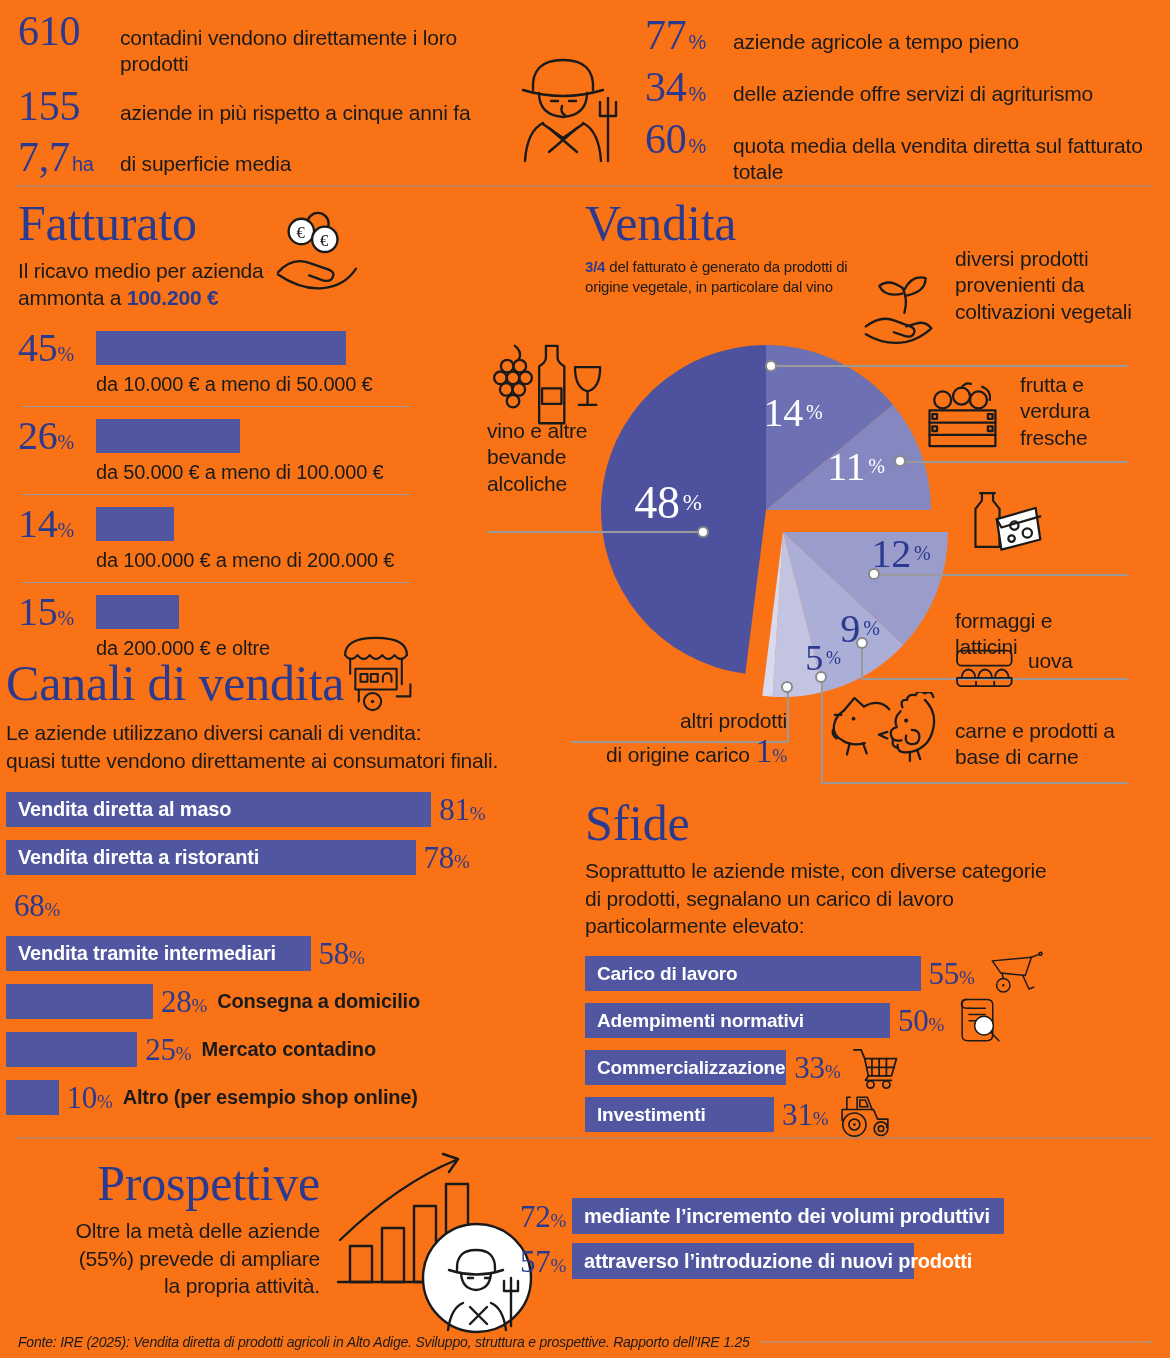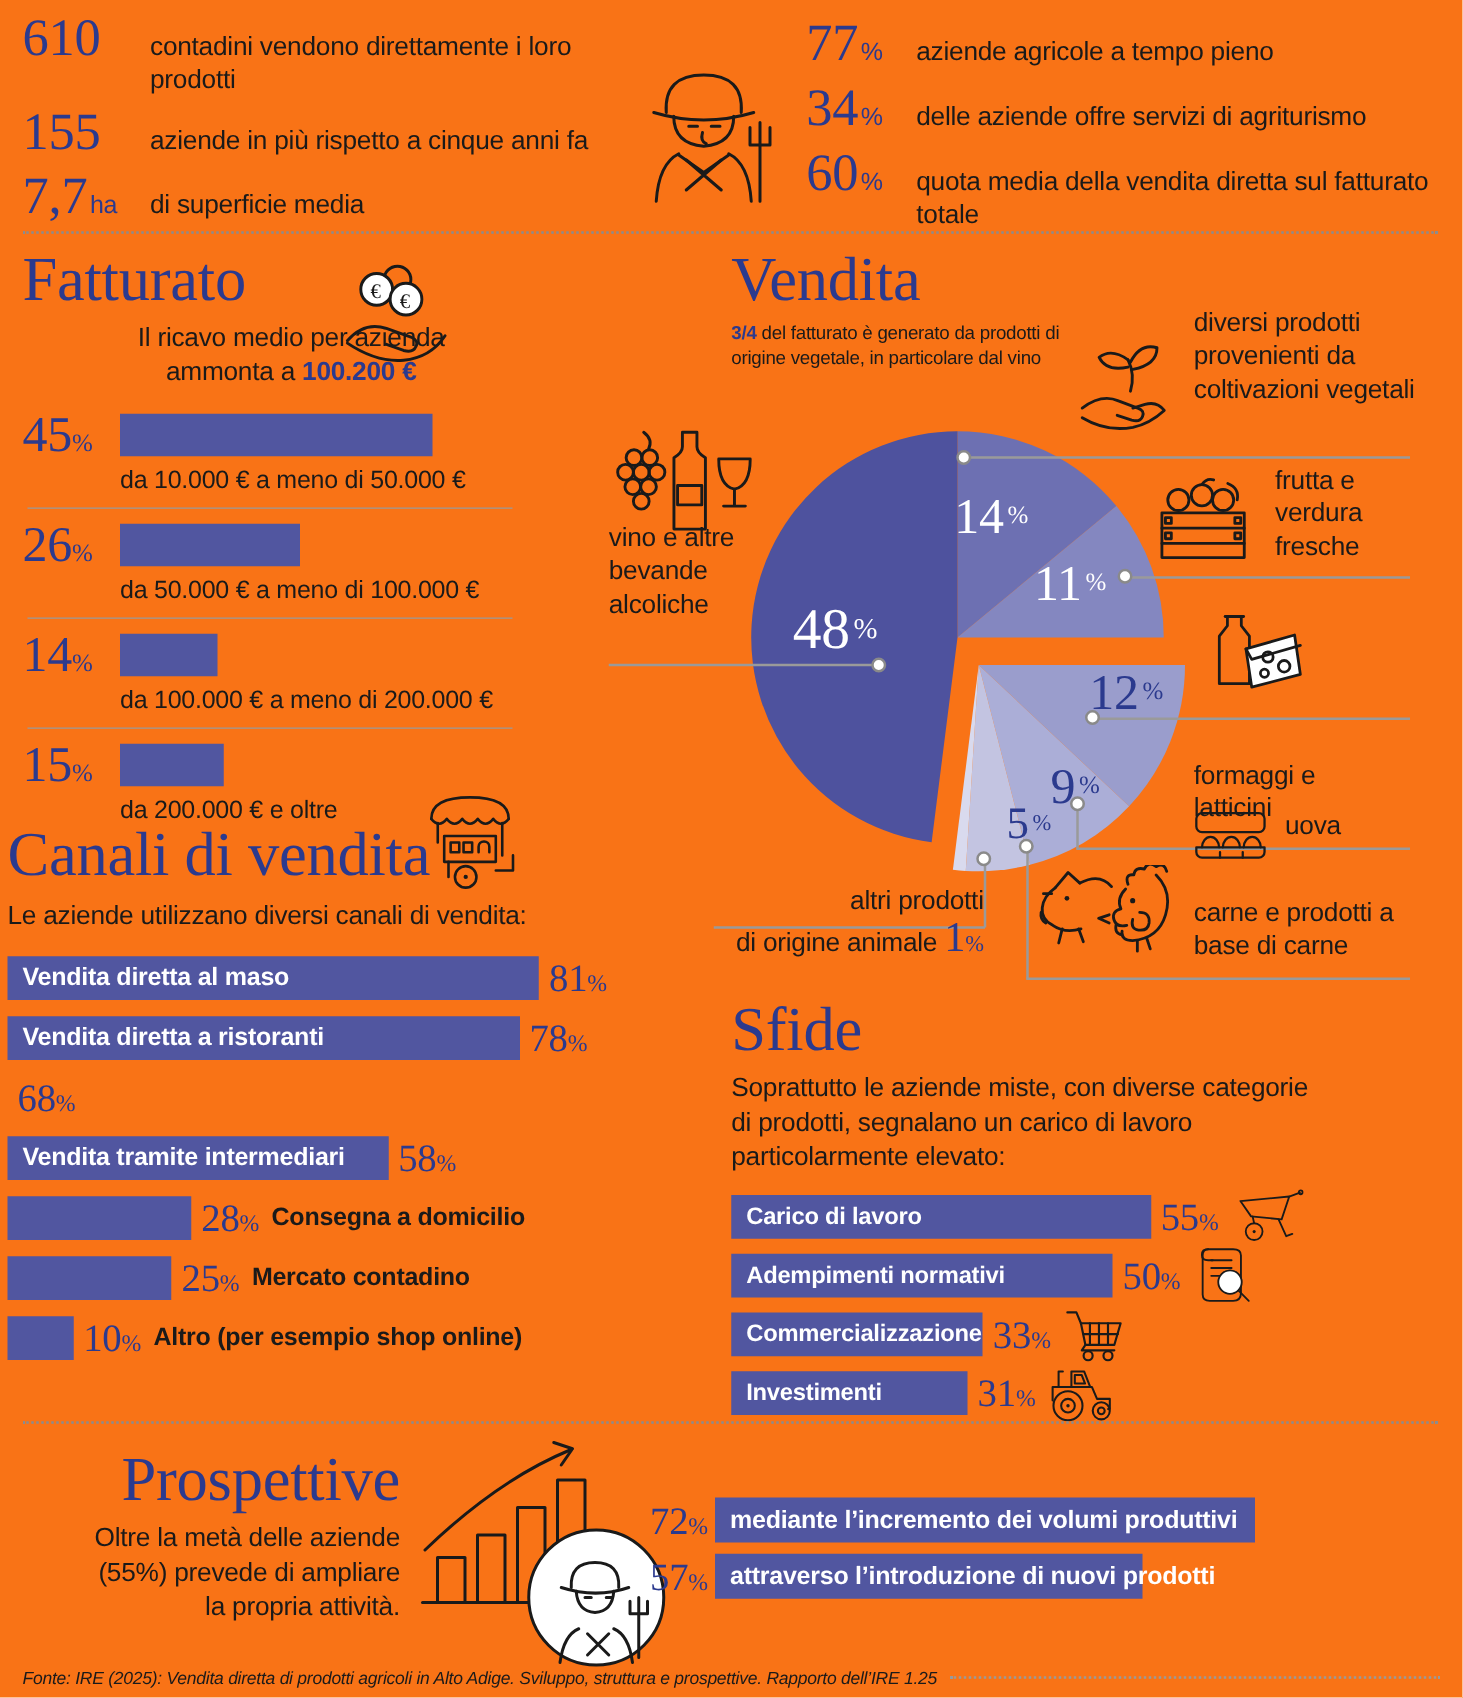--- a/index.html
+++ b/index.html
@@ -14,21 +14,21 @@
   .stat-val{font-family:"Liberation Serif",serif;font-size:42px;line-height:1;color:#2b3a8e;white-space:nowrap;}
   .stat-unit{font-family:"Liberation Sans",sans-serif;font-size:20px;color:#2b3a8e;margin-left:2px;}
   .stat-text{font-size:21px;line-height:1.22;}
   
   .lic *{fill:none;stroke:#1a1a1a;stroke-width:2.4;stroke-linecap:round;stroke-linejoin:round;}
   .lic .fl{fill:#1a1a1a;stroke:none;}
   .lic .wh{fill:#fff;}
   .lic text{stroke:none;fill:#1a1a1a;}
   
   #fatturato{position:absolute;left:18px;top:198px;width:430px;}
-  .f-intro{font-size:21px;line-height:1.3;margin-top:8px;text-align:center;}
+  .f-intro{font-size:21px;line-height:1.3;margin-top:8px;}
   #fatturato-rows{margin-top:16px;}
   .f-row{display:flex;align-items:center;height:40px;}
   .f-num{font-family:"Liberation Serif",serif;font-size:40px;color:#2b3a8e;width:78px;line-height:1;}
   .f-num .pc{font-size:20px;}
   .f-bar{height:34px;background:#5156a0;}
   .f-label{margin-left:78px;font-size:20px;margin-top:5px;}
   .f-sep{border-top:1px solid #9a9a9a;margin:10px 0 9px 4px;width:388px;}
   #icon-coins{position:absolute;left:272px;top:210px;}
   
   #prodotti-head{position:absolute;left:585px;top:198px;width:400px;}
@@ -200,21 +200,21 @@
     <div class="dot" style="left:311px;top:441px;"></div>
 
     <div class="pv-label" style="left:17px;top:178px;width:130px;">vino e altre bevande alcoliche</div>
     <div class="pv-label" style="left:485px;top:6px;width:180px;">diversi prodotti provenienti da coltivazioni vegetali</div>
     <div class="pv-label" style="left:550px;top:132px;width:110px;">frutta e verdura fresche</div>
     <div class="pv-label" style="left:485px;top:340px;width:150px;margin-top:28px;">formaggi e latticini</div>
     <div class="pv-label" style="left:558px;top:408px;">uova</div>
     <div class="pv-label" style="left:485px;top:478px;width:180px;">carne e prodotti a base di carne</div>
     <div class="pv-label" style="left:95px;top:468px;width:222px;text-align:right;">
       <span>altri prodotti</span><br>
-      <span>di origine animale</span>
+      <span>di origine carico</span>
       <span class="altri-num"><span>1</span><span class="sp">%</span></span>
     </div>
 
     <div class="abs" style="left:15px;top:100px;">
       <svg class="lic" width="118" height="92" viewBox="0 0 120 95">
         <path d="M30,6 q8,6 4,14"></path>
         <circle cx="22" cy="27" r="6.5"></circle>
           <circle cx="35" cy="27" r="6.5"></circle>
         <circle cx="15" cy="39" r="6.5"></circle>
           <circle cx="28" cy="39" r="6.5"></circle>
@@ -288,20 +288,21 @@
         <path d="M86,40 q9,0 8,9 q-1,7 -9,6 q-7,-1 -5,-9"></path>
         <path d="M84,64 v9 M92,62 l3,9"></path>
       </svg>
     </div>
   </div>
 
   <div id="canali">
     <div class="sec-title">Canali di vendita</div>
     <div class="c-intro">
       <span>Le aziende utilizzano diversi canali di vendita:</span><br>
+      <span>quasi tutte vendono direttamente ai consumatori finali.</span>
     </div>
     <div id="canali-rows">
         <div class="c-row">
           <div class="c-bar" style="width:425.25px">
             <span class="bar-inlabel">Vendita diretta al maso</span>
           </div>
           <span class="pct">81<span class="sp">%</span></span>
         </div>
         <div class="c-row">
           <div class="c-bar" style="width:409.5px">

